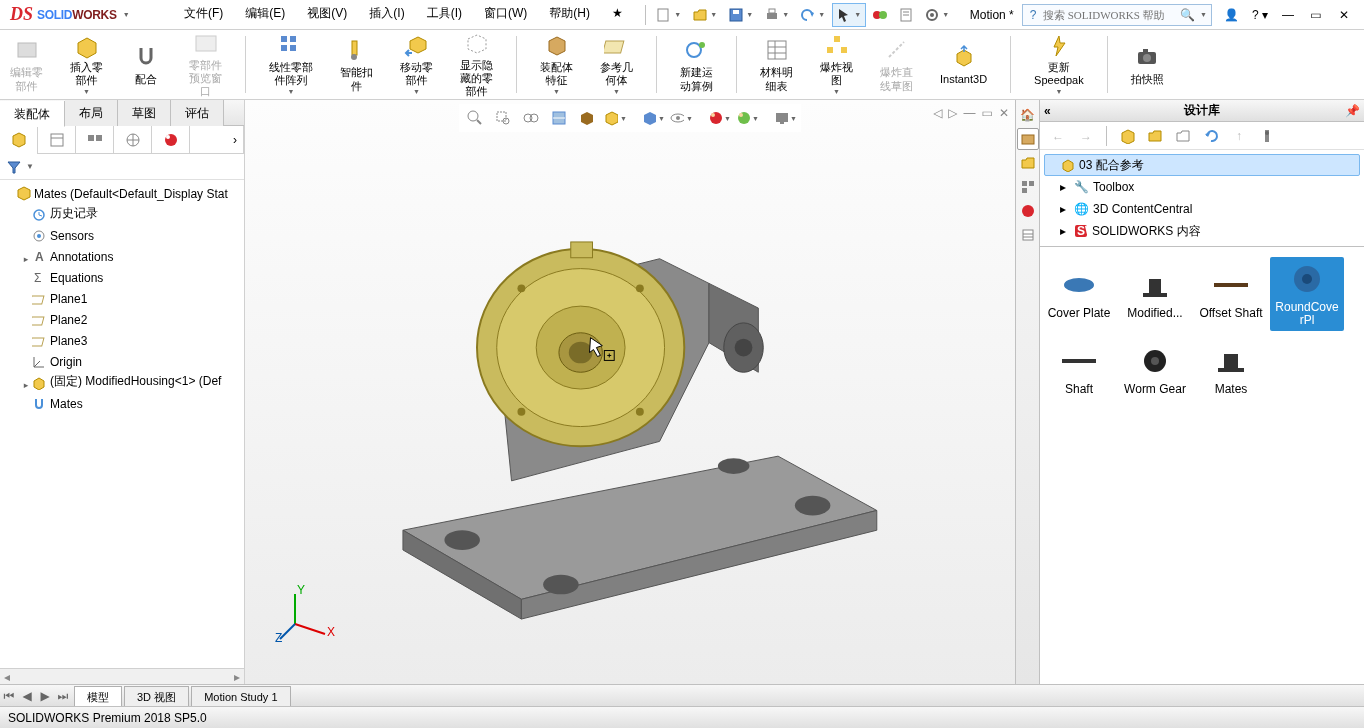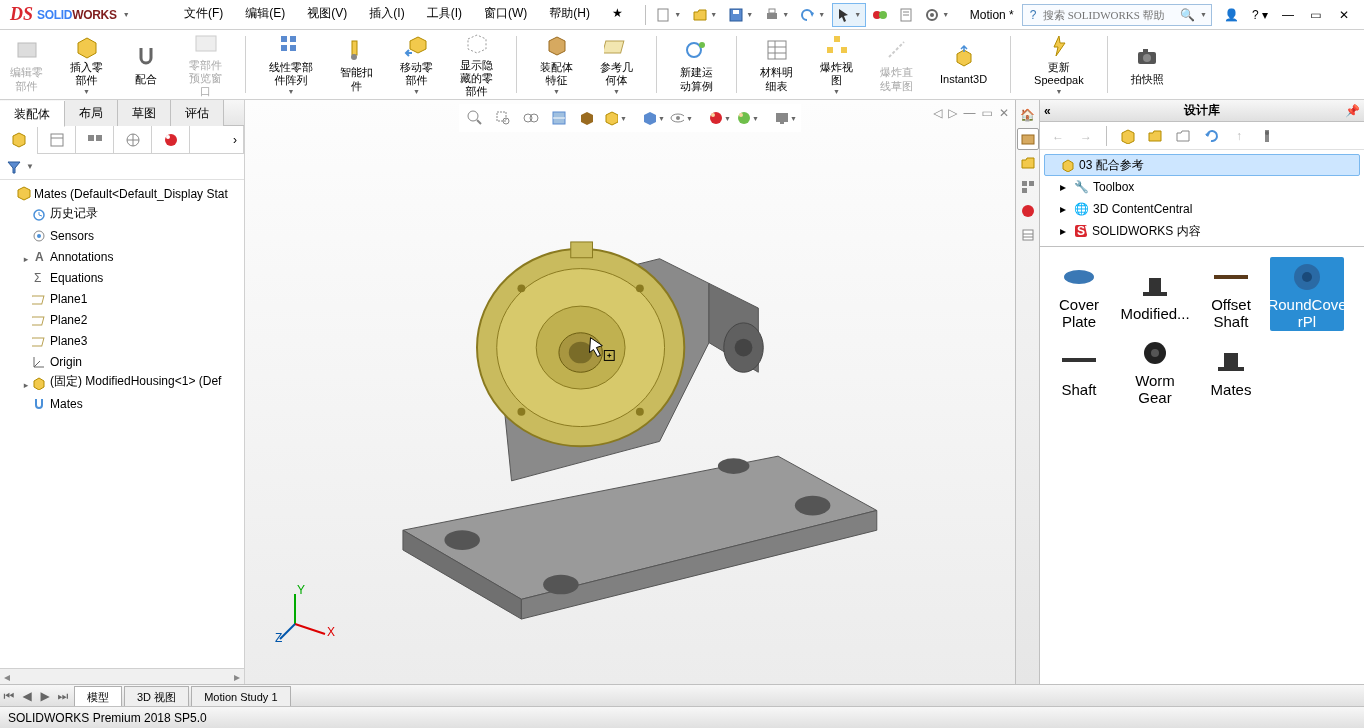--- a/index.html
+++ b/index.html
@@ -59,21 +59,21 @@
 .rp-title .collapse { position: absolute; left: 4px; }
 .rp-title .pin { position: absolute; right: 4px; }
 .rp-toolbar { height: 28px; display: flex; align-items: center; padding: 0 6px; gap: 4px; border-bottom: 1px solid #e0e0e0; }
 .rp-tree { border-bottom: 1px solid #c0c0c0; padding: 4px; }
 .rp-tree-item { display: flex; align-items: center; height: 22px; padding-left: 16px; cursor: pointer; gap: 4px; }
 .rp-tree-item.sel { background: #cde6ff; border: 1px solid #7ab8ef; border-radius: 2px; }
 .rp-gallery { flex: 1; display: flex; flex-wrap: wrap; align-content: flex-start; padding: 10px 2px; gap: 2px; }
 .gal-item { width: 74px; height: 74px; display: flex; flex-direction: column; align-items: center; justify-content: center; cursor: pointer; border-radius: 2px; padding: 4px; }
 .gal-item.sel { background: #2a8dd4; color: #fff; }
 .gal-item .gic { width: 36px; height: 36px; display: flex; align-items: center; justify-content: center; }
-.gal-item .glabel { font-size: 15px; text-align: center; line-height: 1.1; margin-top: 4px; overflow: hidden; }
+.gal-item .glabel { font-size: 12px; text-align: center; line-height: 1.1; margin-top: 4px; overflow: hidden; }
 .bottom-tabs { height: 22px; background: linear-gradient(#f7f7f7,#e0e0e0); border-top: 1px solid #c0c0c0; display: flex; align-items: center; }
 .btab { padding: 0 12px; height: 20px; line-height: 20px; border: 1px solid #b0b0b0; border-bottom: none; margin-left: 2px; background: #efefef; cursor: pointer; font-size: 11px; }
 .btab.active { background: #fff; }
 .bt-nav { width: 18px; text-align: center; color: #666; }
 .statusbar { height: 22px; background: linear-gradient(#f7f7f7,#e0e0e0); border-top: 1px solid #c0c0c0; display: flex; align-items: center; padding: 0 8px; font-size: 11px; }
 .status-right { margin-left: auto; display: flex; align-items: center; gap: 10px; }
 .status-seg { display: flex; align-items: center; gap: 4px; padding: 0 6px; border-left: 1px solid #c0c0c0; height: 22px; }
 svg { display: block; }
 </style>
 </head>

